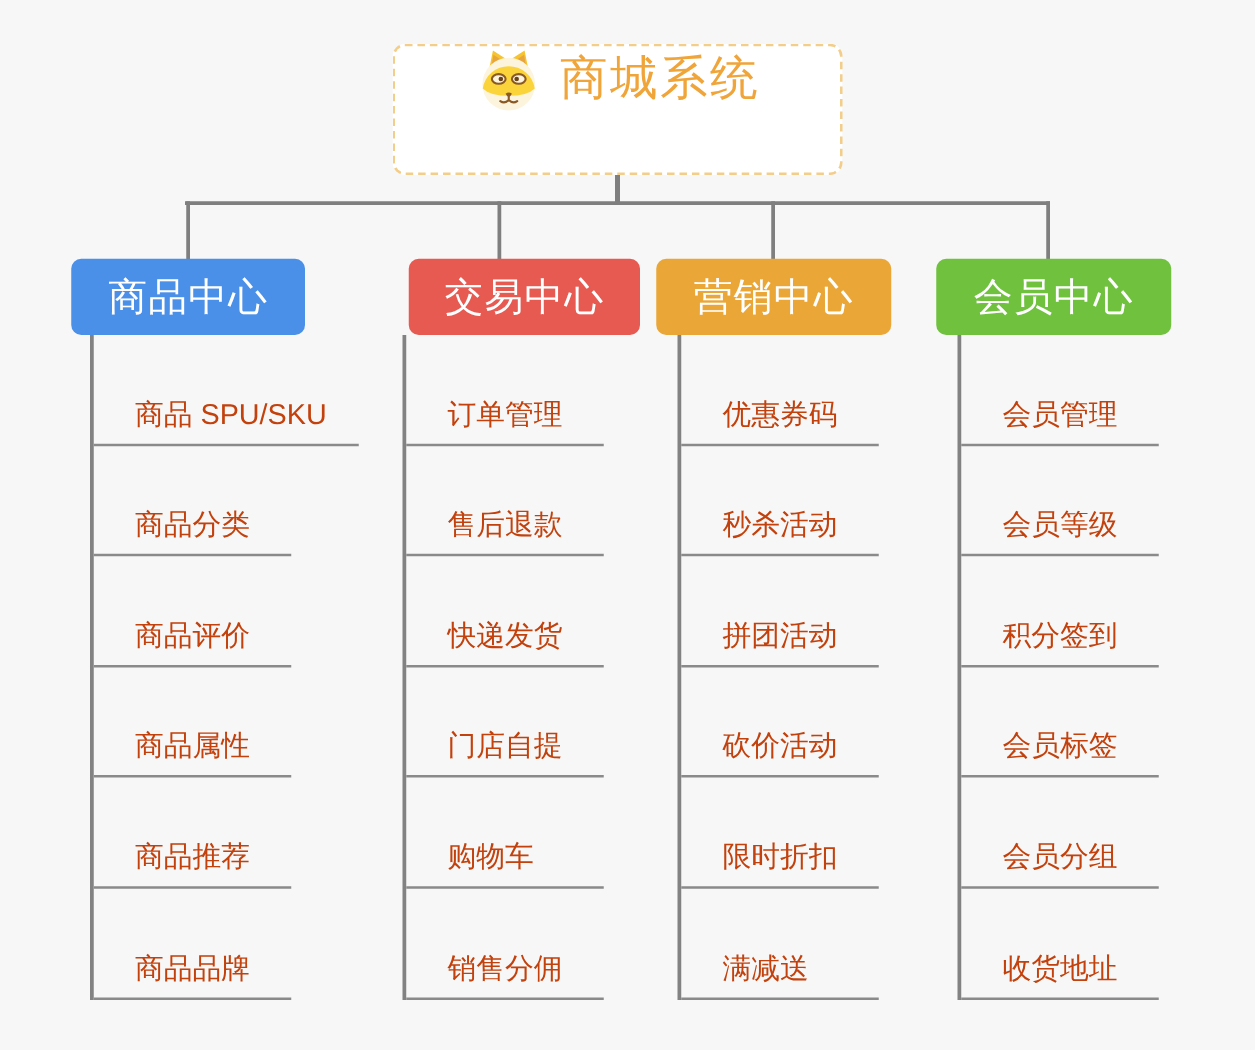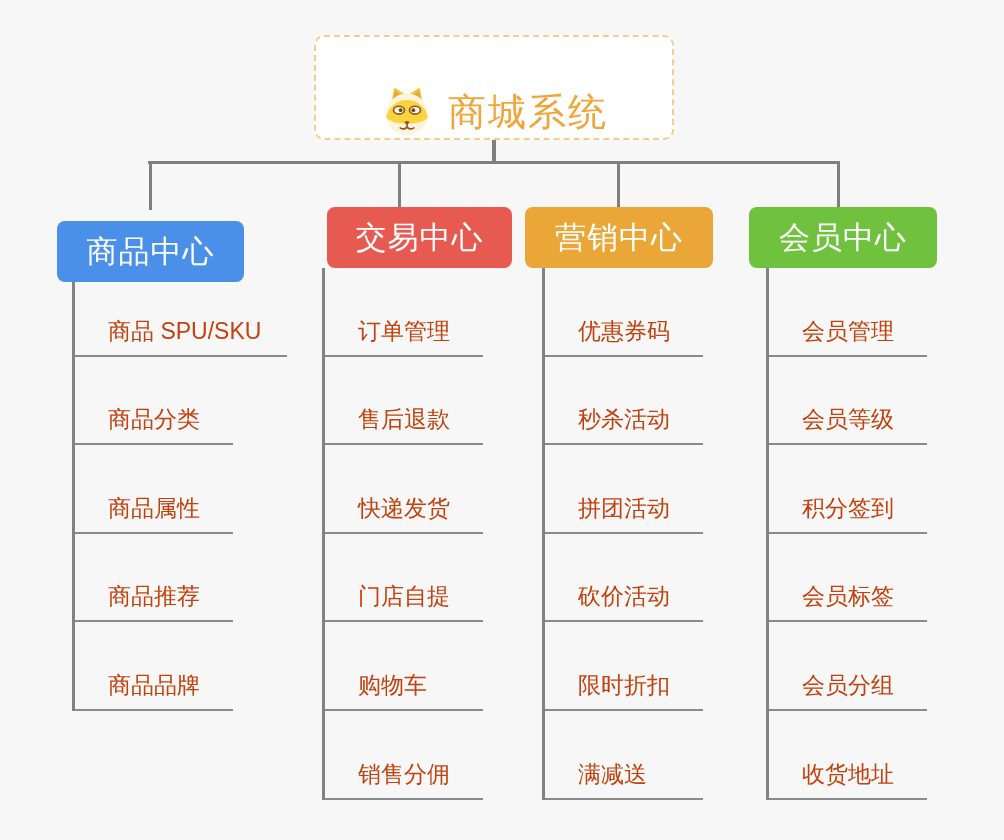--- a/index.html
+++ b/index.html
@@ -10,21 +10,21 @@
     overflow:hidden;
   }
   .canvas { position:relative; width:1004px; height:840px; }
 
   
   .root-node {
     position:absolute; left:314px; top:35px; width:360px; height:105px;
     background:#ffffff;
     border:2px dashed #f3cd8a;
     border-radius:10px;
-    display:flex; align-items:flex-end; justify-content:center; gap:14px;
+    display:flex; align-items:flex-start; justify-content:center; gap:14px;
   }
   .root-title { color:#f0a53a; font-size:38px; font-weight:500; letter-spacing:2px; }
   .root-icon { width:54px; height:54px; flex:0 0 auto; }
 
   
   .line { position:absolute; background:#7f7f7f; }
   .root-drop   { left:492px; top:138px; width:4px; height:26px; }
   .trunk-h     { left:148px; top:161px; width:692px; height:3px; }
   .drop        { top:161px; width:3px; height:49px; }
   .drop-0 { left:149px; }
@@ -85,24 +85,25 @@
       <ellipse cx="41.5" cy="31" rx="6.5" ry="4.6" fill="#fdf4dd" stroke="#8a5a25" stroke-width="2"></ellipse>
       <circle cx="24.5" cy="31" r="2.2" fill="#6b4318"></circle>
       <circle cx="39.5" cy="31" r="2.2" fill="#6b4318"></circle>
       <path d="M29,45 q3,-2.5 6,0 q-1.5,3 -3,3 q-1.5,0 -3,-3 z" fill="#8a5a25"></path>
       <path d="M32 47 v4 M32,51 q-4,4 -8,1 M32,51 q4,4 8,1" fill="none" stroke="#8a5a25" stroke-width="2" stroke-linecap="round"></path>
     </svg>
     <span class="root-title">商城系统</span>
   </div>
 
   <div class="branch branch-0">
-    <div class="branch-box" style="background: rgb(74, 143, 232); margin-top: 14px;">商品中心</div>
+    <div class="branch-box" style="background: rgb(74, 143, 232);">商品中心</div>
     <ul class="children">
       <li class="child">商品 SPU/SKU</li>
       <li class="child">商品分类</li>
+      <li class="child">商品评价</li>
       <li class="child">商品属性</li>
       <li class="child">商品推荐</li>
       <li class="child">商品品牌</li>
     </ul>
   </div>
 
   <div class="branch branch-1">
     <div class="branch-box" style="background: rgb(230, 90, 82); margin-left: 20px;">交易中心</div>
     <ul class="children">
       <li class="child">订单管理</li>

